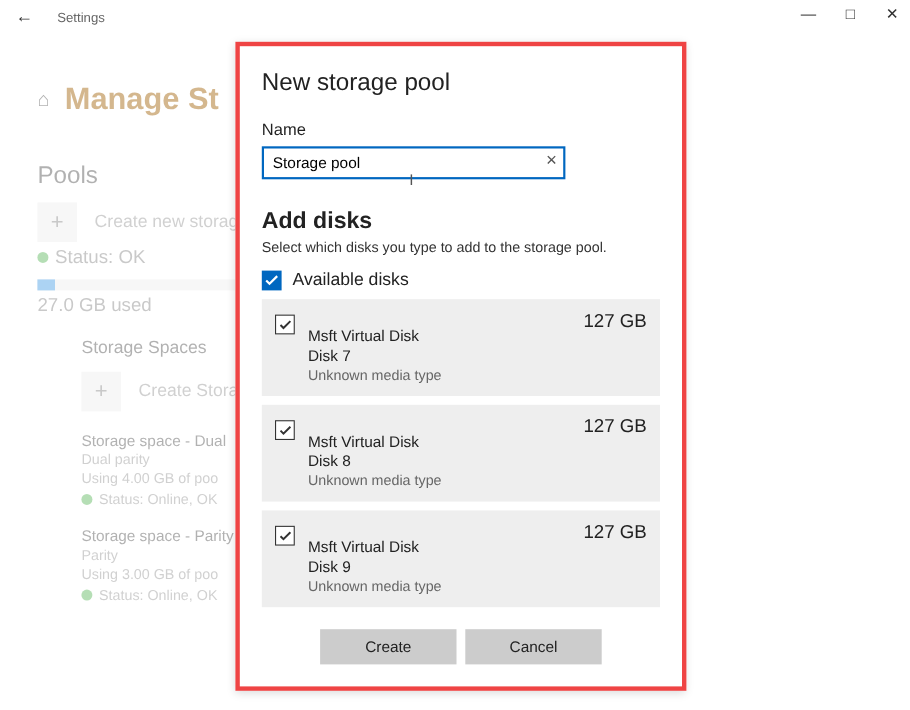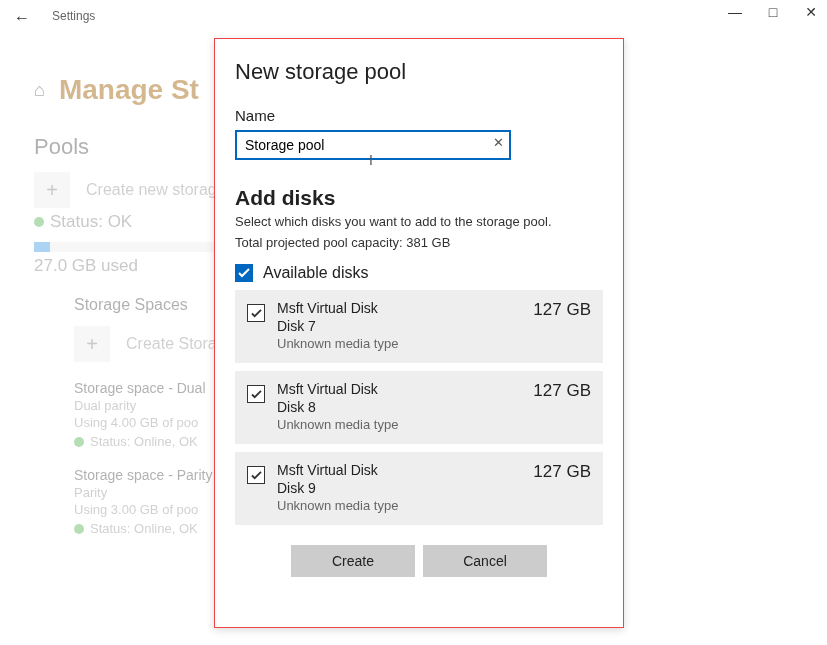--- a/index.html
+++ b/index.html
@@ -9,53 +9,53 @@
   .back-btn{width:32px;text-align:center;font-size:16px;color:#333;margin-left:6px;}
   .app-title{font-size:12px;color:#666;margin-left:14px;}
   .win-ctrls{position:absolute;right:8px;top:4px;display:flex;gap:22px;}
   .win-ctrls div{width:16px;text-align:center;color:#333;font-size:14px;}
   
   .page{padding:18px 34px 0 34px;position:relative;color:#999;}
   .dimmed{opacity:.45;}
   .home-row{display:flex;align-items:center;gap:14px;margin-top:24px;}
   .home-icon{font-size:18px;color:#555;}
   .page-title{font-size:28px;font-weight:700;color:#a16207;}
-  .section-h{font-size:22px;color:#555;margin-top:28px;}
+  .section-h{font-size:22px;color:#555;margin-top:40px;}
   .tile-row{display:flex;align-items:center;gap:16px;margin-top:12px;}
   .tile{width:36px;height:36px;background:#eee;display:flex;align-items:center;justify-content:center;color:#888;font-size:20px;}
   .sub-h{font-size:16px;color:#444;margin-top:30px;}
   .status-row{display:flex;align-items:center;gap:6px;margin-top:4px;}
   .check{width:10px;height:10px;border-radius:50%;background:#5CB85C;display:inline-block;}
   .bar{width:180px;height:10px;background:#eee;margin-top:10px;}
   .bar-fill{width:16px;height:10px;background:#4aa0e6;}
   .small{font-size:17px;color:#888;margin-top:4px;}
   .ss-h{font-size:16px;color:#555;margin:20px 0 12px 40px;}
   .ss-block{margin-left:40px;margin-top:18px;}
   .ss-title{font-size:14px;color:#555;}
   .ss-sub{font-size:13px;color:#999;margin-top:2px;}
   
-  .overlay{position:absolute;left:214px;top:38px;width:410px;height:590px;background:#fff;border:1px solid #ef4444;box-shadow:0 2px 8px rgba(0,0,0,.15);padding:20px 20px 0 20px;box-sizing:border-box;}
+  .overlay{position:absolute;left:214px;top:38px;width:410px;height:590px;background:#fff;border:4px solid #ef4444;box-shadow:0 2px 8px rgba(0,0,0,.15);padding:20px 20px 0 20px;box-sizing:border-box;}
   .dlg-title{font-size:22px;font-weight:400;color:#222;}
   .lbl{font-size:15px;color:#222;margin-top:22px;}
   .inp-wrap{position:relative;margin-top:6px;}
   .inp{width:276px;height:30px;border:2px solid #0067C0;padding:2px 26px 2px 8px;font-size:14px;box-sizing:border-box;}
   .clear-x{position:absolute;right:6px;top:5px;font-size:13px;color:#555;cursor:default;left:258px;width:14px;}
   .cursor-i{position:absolute;left:134px;top:22px;font-size:14px;color:#555;pointer-events:none;}
   .sub-title{font-size:21px;color:#222;margin-top:26px;font-weight:bold;}
   .desc{font-size:13px;color:#333;margin-top:4px;}
   .total{font-size:13px;color:#333;margin-top:6px;}
   .avail-row{display:flex;align-items:flex-end;gap:10px;margin-top:14px;}
   .cb-master{width:18px;height:18px;background:#0067C0;display:flex;align-items:center;justify-content:center;}
   .cb-master svg{display:block;}
   .avail-label{font-size:16px;color:#222;}
   .disk-list{margin-top:8px;}
   .disk{background:#eee;padding:10px 12px 12px 12px;margin-top:8px;display:flex;align-items:flex-start;gap:12px;}
   .cb{width:18px;height:18px;border:1.5px solid #333;background:#fff;margin-top:4px;display:flex;align-items:center;justify-content:center;box-sizing:border-box;}
   .cb svg{display:block;}
-  .disk-info{flex:1;}
+  .disk-info{flex:1;margin-top:15px;}
   .disk-name{font-size:14px;color:#222;}
   .disk-id{font-size:14px;color:#222;margin-top:2px;}
   .disk-media{font-size:13px;color:#666;margin-top:2px;}
   .disk-size{font-size:17px;color:#222;align-self:flex-start;}
   .btn-row{display:flex;gap:8px;justify-content:center;margin-top:20px;}
   .btn{width:124px;height:32px;background:#ccc;border:none;font-size:14px;color:#222;cursor:default;}
 </style>
 </head>
 <body>
 
@@ -126,22 +126,21 @@
     <div class="dlg-title">New storage pool</div>
 
     <div class="lbl">Name</div>
     <div class="inp-wrap">
       <input class="inp" value="Storage pool" style="">
       <span class="clear-x">✕</span>
       <span class="cursor-i">I</span>
     </div>
 
     <div class="sub-title">Add disks</div>
-    <div class="desc">Select which disks you want to add to the storage pool.</div>
-    <div class="total">Total projected pool capacity: 381 GB</div>
+    <div class="desc">Select which disks you type to add to the storage pool.</div>
 
     <div class="avail-row">
       <div class="cb-master">
         <svg width="12" height="10" viewBox="0 0 12 10">
             <polyline points="1,5 4,8 11,1" stroke="#fff" stroke-width="2" fill="none"></polyline>
           </svg>
       </div>
       <span class="avail-label">Available disks</span>
     </div>
 

